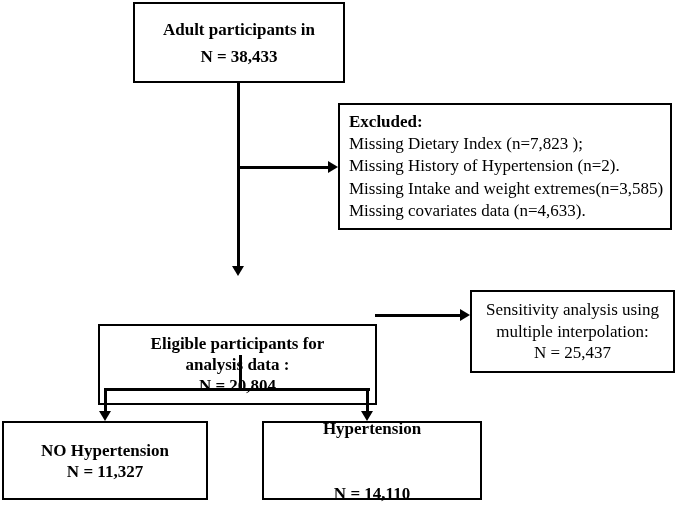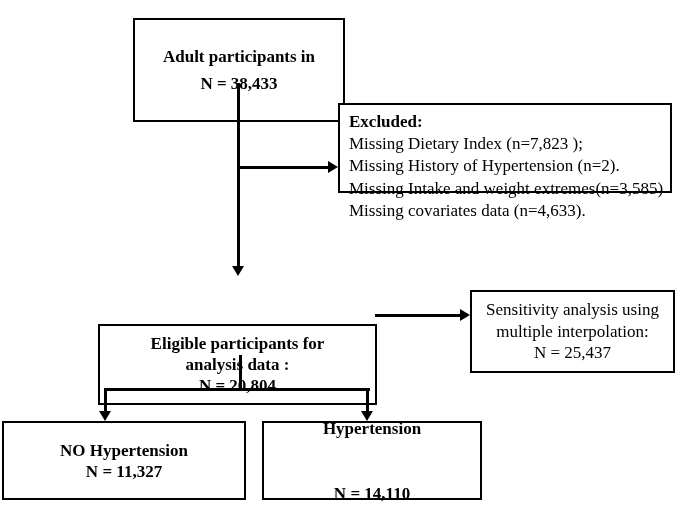--- a/index.html
+++ b/index.html
@@ -48,46 +48,46 @@
     border-top: 6.5px solid transparent;
     border-bottom: 6.5px solid transparent;
     border-left: 10px solid #000000;
   }
 </style>
 </head>
 <body>
 
 <div class="canvas">
 
-  <div class="box bold-text" style="left:133px; top:18px; width:212px; height:104px;gap:6px;">
+  <div class="box bold-text" style="left:133px; top:2px; width:212px; height:81px;gap:6px;">
     <span>Adult participants in</span>
     <span>N = 38,433</span>
   </div>
 
-  <div class="box box-excluded" style="left:338px; top:103px; width:334px; height:90px;">
+  <div class="box box-excluded" style="left:338px; top:103px; width:334px; height:127px;">
     <span class="ex-title">Excluded:</span>
     <span>Missing Dietary Index (n=7,823 );</span>
     <span>Missing History of Hypertension (n=2).</span>
     <span>Missing Intake and weight extremes(n=3,585)</span>
     <span>Missing covariates data (n=4,633).</span>
   </div>
 
   <div class="box bold-text" style="left:98px; top:276px; width:279px; height:81px;margin-top:48px;">
     <span>Eligible participants for</span>
     <span>analysis data :</span>
     <span>N = 20,804</span>
   </div>
 
   <div class="box reg-text" style="left:470px; top:272px; width:205px; height:83px;margin-top:18px;">
     <span>Sensitivity analysis using</span>
     <span>multiple interpolation:</span>
     <span>N = 25,437</span>
   </div>
 
-  <div class="box bold-text" style="left:2px; top:421px; width:244px; height:79px;">
+  <div class="box bold-text" style="left:2px; top:421px; width:206px; height:79px;">
     <span>NO Hypertension</span>
     <span>N = 11,327</span>
   </div>
 
   <div class="box bold-text" style="left:262px; top:421px; width:220px; height:79px;gap:44px;">
     <span>Hypertension</span>
     <span>N = 14,110</span>
   </div>
 
   <div class="line" style="left:237px; top:83px; width:3px; height:184px;"></div>

